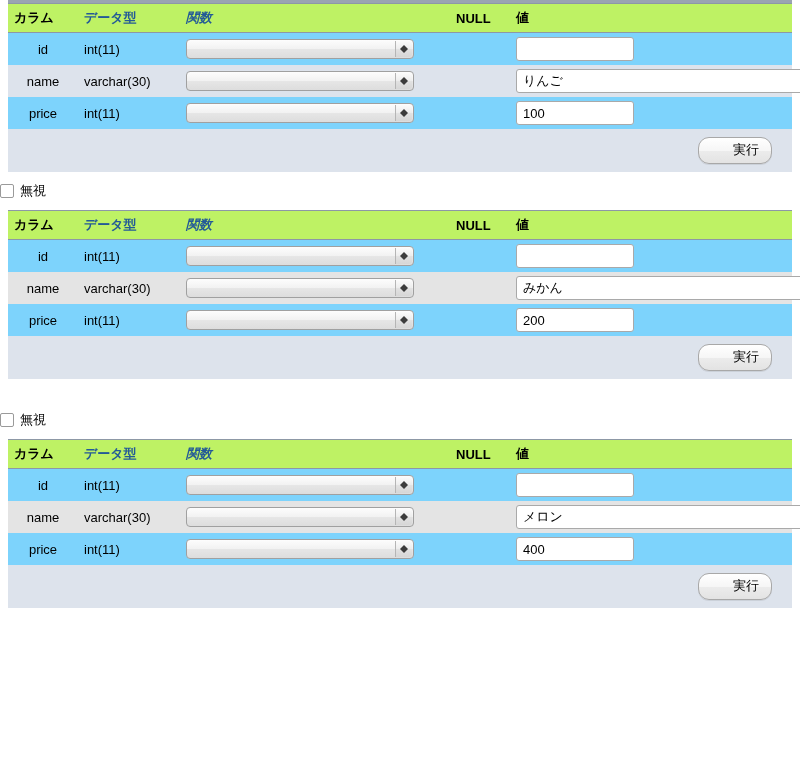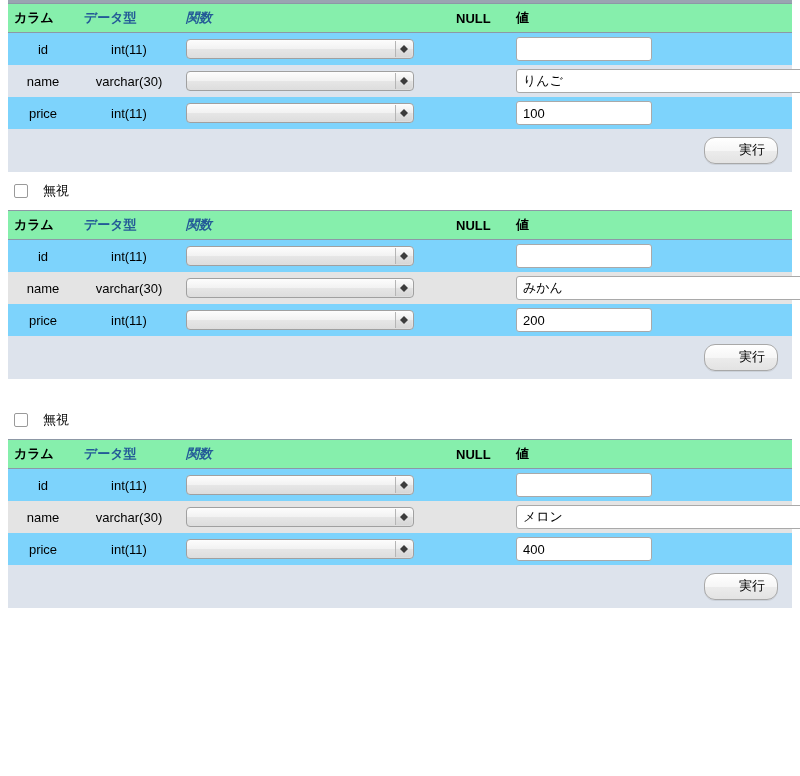--- a/index.html
+++ b/index.html
@@ -22,21 +22,21 @@
   .insert-block {
     width: 784px;
     margin: 0 0 0 8px;
   }
   table.ins {
     border-collapse: collapse;
     width: 784px;
     table-layout: fixed;
   }
   table.ins th {
-    background: #86efac;
+    background: #bef264;
     color: #000;
     font-weight: bold;
     text-align: left;
     font-size: 13px;
     padding: 4px 6px;
     border-bottom: 1px solid #8d98a6;
     border-top: 1px solid #8d98a6;
     vertical-align: middle;
     height: 20px;
   }
@@ -47,21 +47,21 @@
   td {
     padding: 4px 6px;
     font-size: 13px;
     vertical-align: middle;
   }
   tr.row-odd td { background: #7dd3fc; }
   tr.row-even td { background: #dde3ec; }
   tr.row-even2 td { background: #e4e4e4; }
 
   .col-column { width: 58px; text-align: center; }
-  .col-type   { width: 90px; text-align: center; }
+  .col-type   { width: 90px; }
   .col-func   { width: 258px; font-style: italic; }
   .col-null   { width: 48px; text-align: center; }
   .col-value  { }
 
   td.col-column { color: #000; }
   td.col-type { color: #000; }
 
   
   .sel {
     display: block;
@@ -105,47 +105,47 @@
     box-sizing: border-box;
     border: 1px solid #a9a9a9;
     border-radius: 3px;
     background: #fff;
     padding: 2px 6px;
     font-size: 13px;
     font-family: "Liberation Sans", sans-serif;
     color: #000;
     outline: none;
   }
-  .txt.small { width: 136px; }
+  .txt.small { width: 118px; }
   .txt.large { width: 298px; }
 
   .submit-row td {
     text-align: right;
-    padding: 8px 14px 8px 6px;
+    padding: 8px 20px 8px 6px;
     height: 26px;
   }
   .btn {
     display: inline-block;
     min-width: 48px;
     padding: 3px 12px 4px 12px;
     font-size: 13px;
     font-family: "Liberation Sans", sans-serif;
     border: 1px solid #a8a8a8;
     border-radius: 11px;
     background: linear-gradient(to bottom, #ffffff 0%, #f6f6f6 50%, #ececec 51%, #e3e3e3 100%);
     color: #000;
     box-shadow: 0 1px 0 rgba(0,0,0,0.08);
     cursor: default;
   }
   .ignore-row {
-    padding: 10px 0 10px 14px;
+    padding: 10px 0 10px 0;
     font-size: 13px;
     display: flex;
     align-items: center;
-    gap: 15px;
+    gap: 6px;
     background: #fff;
   }
   .ignore-row .cb {
     width: 12px;
     height: 12px;
     border: 1px solid #9a9a9a;
     background: #fff;
     border-radius: 2px;
     display: inline-block;
   }

